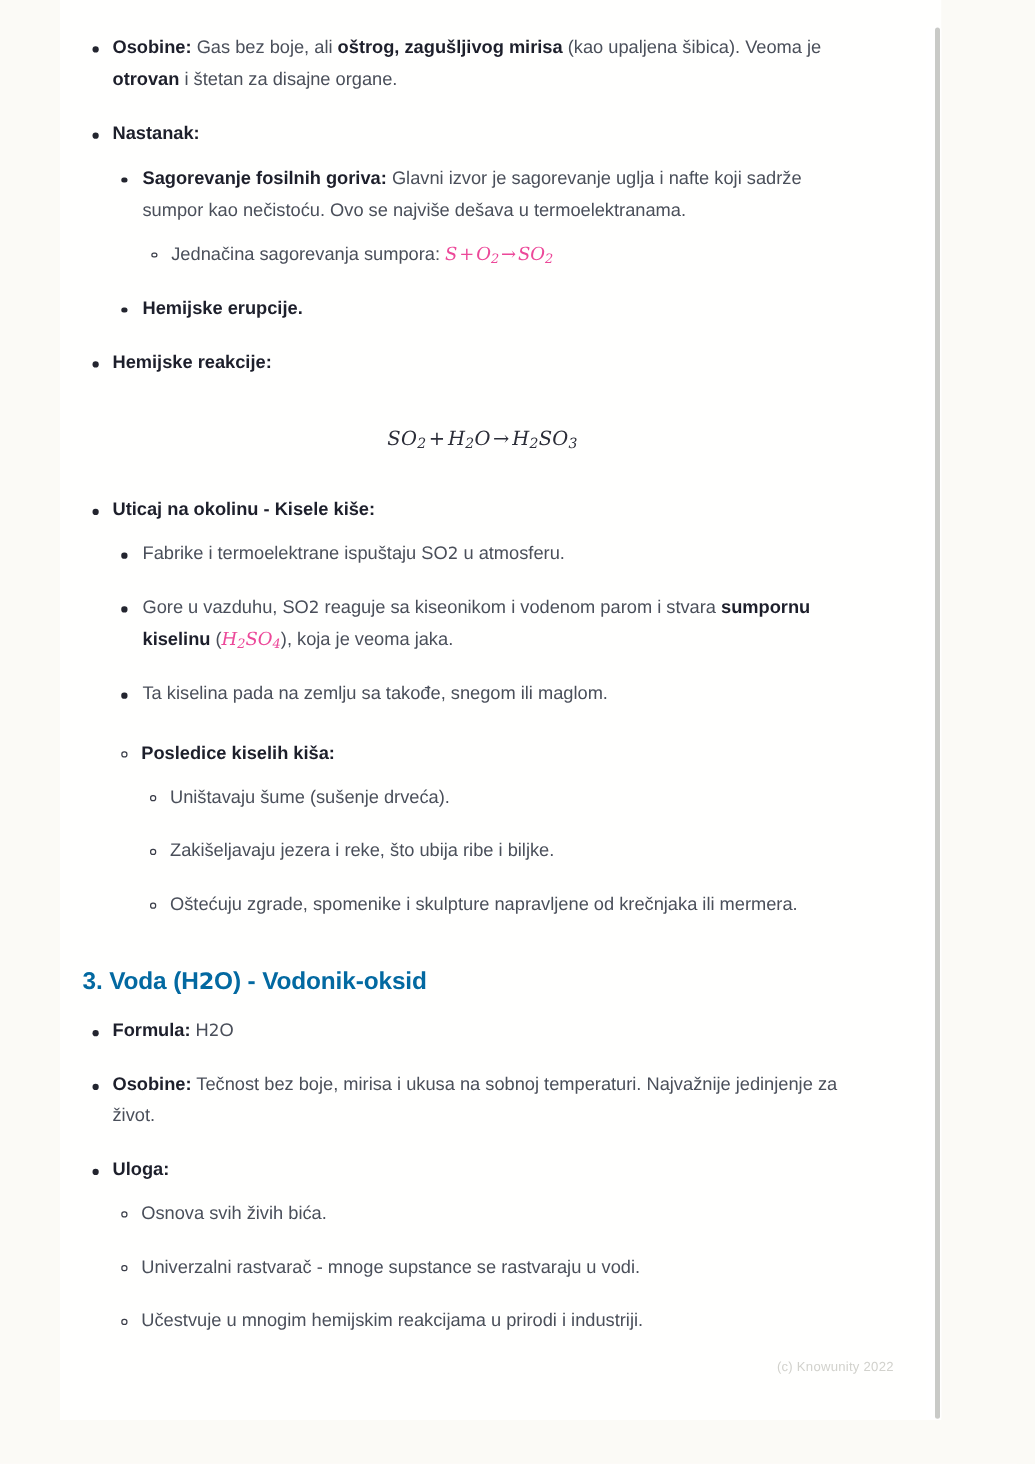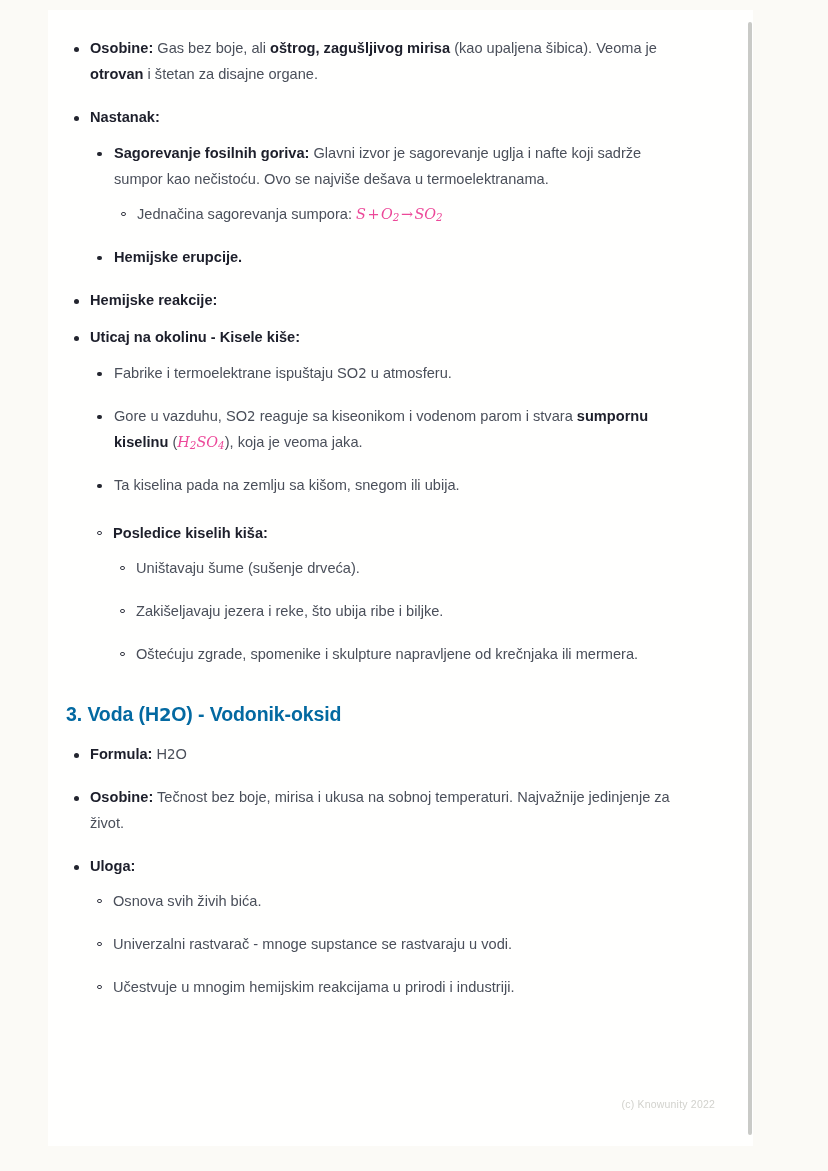--- a/index.html
+++ b/index.html
@@ -18,21 +18,21 @@
   
   #viewport {
     position: absolute;
     left: 0; top: 0;
     width: 828px; height: 1171px;
     background: #fbfaf6;
   }
   #card {
     position: absolute;
     left: 48px;
-    top: 10px;
+    top: 0px;
     width: 705px;
     height: 1136px;
     background: #fffffe;
     box-shadow: 0 0 0 0 rgba(0,0,0,0);
     overflow: hidden;
   }
   #content {
     position: absolute;
     left: 0; top: 0;
     width: 648px;
@@ -223,36 +223,37 @@
             <li class="spaced">
               <span class="b">Hemijske erupcije.</span>
             </li>
           </ul>
         </li>
 
         <li>
           <span class="b">Hemijske reakcije:</span>
 
 
+          <div class="math-display"><span>SO</span><sub>2</sub><span class="op">+</span><span>H</span><sub>2</sub><span>O</span><span class="op">→</span><span>H</span><sub>2</sub><span>SO</span><sub>3</sub></div>
         </li>
 
         <li>
           <span class="b">Uticaj na okolinu - Kisele kiše:</span>
 
           <ul class="lvl2">
             <li class="spaced">
               <span class="t">Fabrike i termoelektrane ispuštaju SO</span><sub class="sub2">2</sub><span class="t"> u atmosferu.</span>
             </li>
 
             <li class="spaced">
               <span class="t">Gore u vazduhu, SO</span><sub class="sub2">2</sub><span class="t"> reaguje sa kiseonikom i vodenom parom i stvara </span><span class="b">sumpornu kiselinu</span><span class="t"> (</span><span class="math"><span>H</span><sub>2</sub><span>SO</span><sub>4</sub></span><span class="t">), koja je veoma jaka.</span>
             </li>
 
             <li class="spaced-lg">
-              <span class="t">Ta kiselina pada na zemlju sa kišom, snegom ili ubija.</span>
+              <span class="t">Ta kiselina pada na zemlju sa takođe, snegom ili maglom.</span>
             </li>
           </ul>
 
           <ul class="lvl3">
             <li>
               <span class="b">Posledice kiselih kiša:</span>
 
               <ul class="lvl3">
                 <li class="spaced">
                   <span class="t">Uništavaju šume (sušenje drveća).</span>

